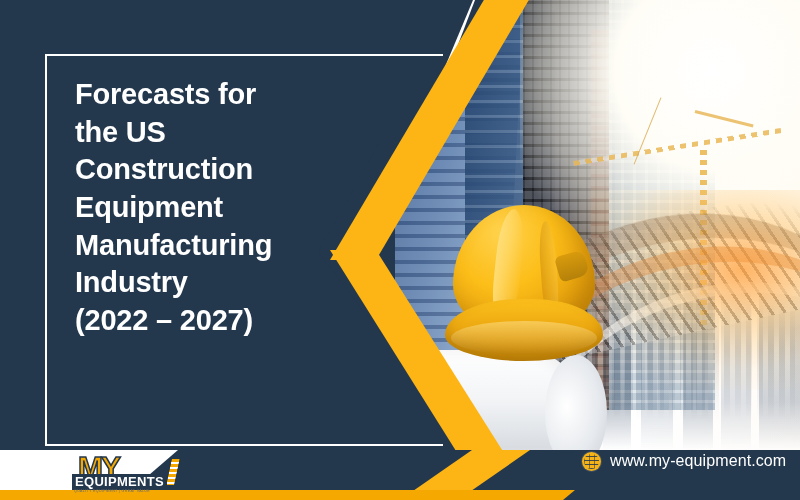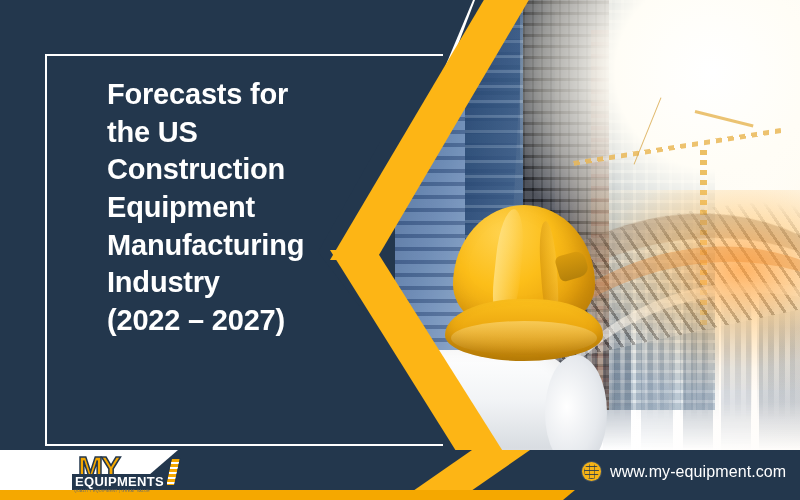--- a/index.html
+++ b/index.html
@@ -235,21 +235,20 @@
 
   
   .headline {
     position:absolute; left:75px; top:76px; width:330px;
     color:#ffffff;
     font-size:29px;
     font-weight:bold;
     line-height:1.30;
     letter-spacing:-0.2px;
     white-space:pre-line;
-    margin-left:32px;
   }
 
   
   .dark-bottom-band {
     position:absolute; left:0; top:450px; width:800px; height:50px;
     background:#23374d;
   }
   .footer-white {
     position:absolute; left:0; top:450px; width:230px; height:50px;
     background:#ffffff;
@@ -292,22 +291,22 @@
   }
   .logo .hook {
     position:absolute; left:96px; top:6px; width:10px; height:28px;
     background:repeating-linear-gradient(180deg,#f5a800 0 3px, #ffffff 3px 5px);
     transform:skewX(-12deg);
     border:1px solid #23374d;
   }
 
   
   .site {
-    position:absolute; left:582px; top:462px;
-    display:flex; align-items:center; gap:9px;
+    position:absolute; left:582px; top:452px;
+    display:flex; gap:9px;
   }
   .globe {
     width:19px; height:19px; border-radius:50%;
     background:#f5b317;
     position:relative; flex:none;
     box-shadow:0 0 0 1px rgba(255,255,255,.12);
   }
   .globe::before {
     content:""; position:absolute; inset:2px;
     border-radius:50%;

